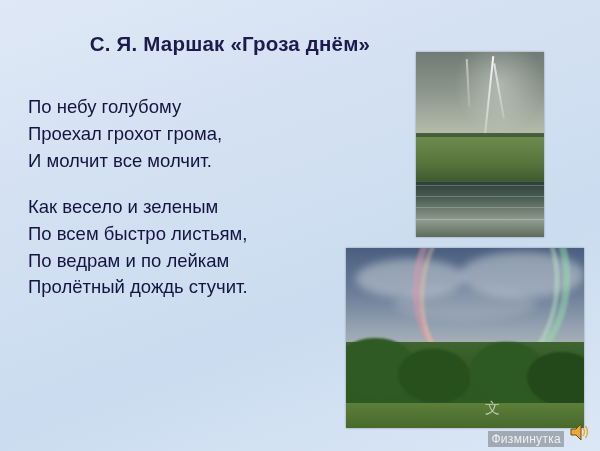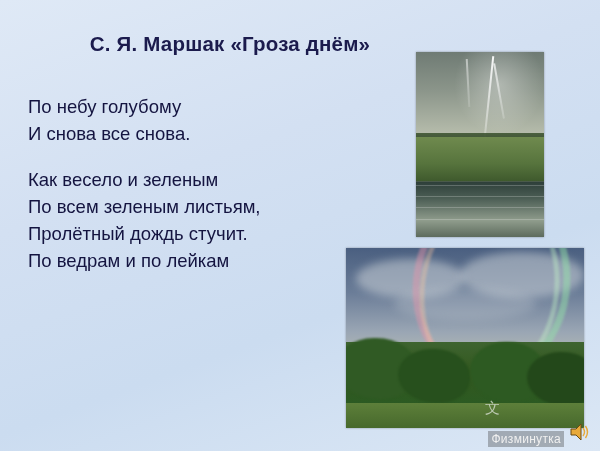--- a/index.html
+++ b/index.html
@@ -219,26 +219,27 @@
 </style>
 </head>
 <body>
 
 <div id="slide">
 
   <div id="title">С. Я. Маршак «Гроза днём»</div>
 
   <div id="poem">
     <div class="line">По небу голубому</div>
-    <div class="line">И снова все снова.</div>
+    <div class="line">Проехал грохот грома,</div>
+    <div class="line">И молчит все молчит.</div>
     <div class="blank"></div>
     <div class="line">Как весело и зеленым</div>
-    <div class="line">По всем зеленым листьям,</div>
+    <div class="line">По всем быстро листьям,</div>
+    <div class="line">По ведрам и по лейкам</div>
     <div class="line">Пролётный дождь стучит.</div>
-    <div class="line">По ведрам и по лейкам</div>
   </div>
 
   <div id="photo-top">
     <div class="sky"></div>
     <div class="glow"></div>
     <div class="bolt b3"></div>
     <div class="bolt"></div>
     <div class="bolt b2"></div>
     <div class="treeline"></div>
     <div class="field"></div>

